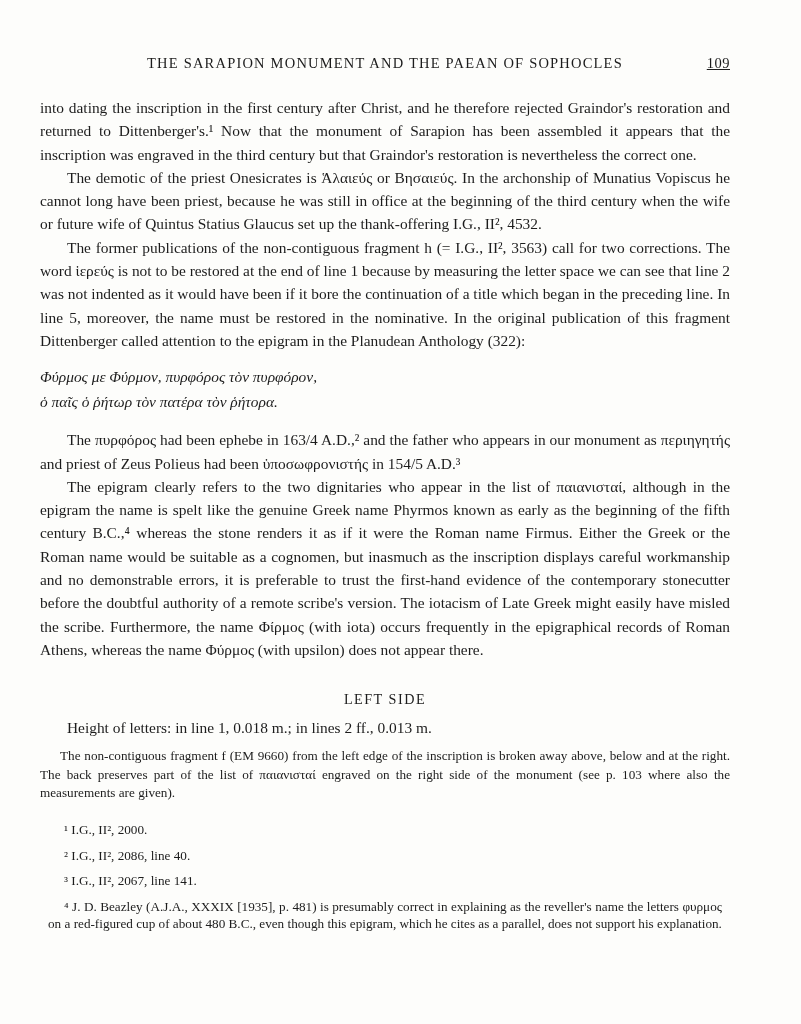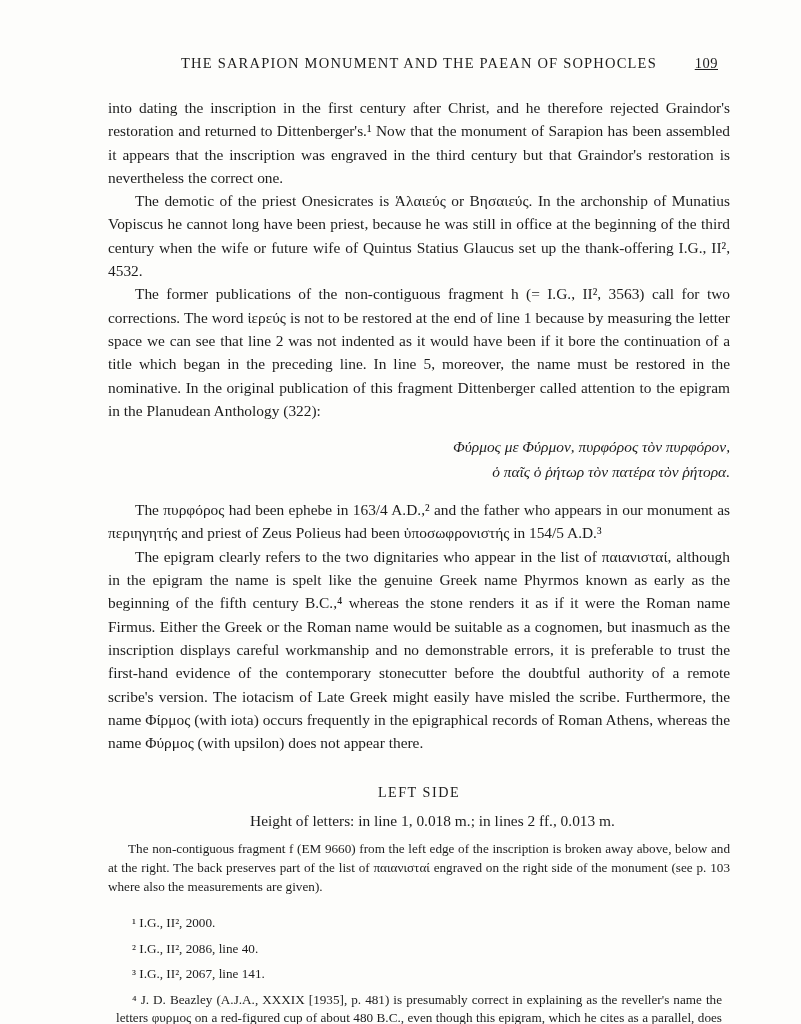--- a/index.html
+++ b/index.html
@@ -7,67 +7,66 @@
     padding: 0;
     background: #ffffff;
   }
   .page {
     width: 801px;
     height: 1024px;
     box-sizing: border-box;
     background: #fdfdfb;
     color: #1c1c1c;
     font-family: "Liberation Serif", "DejaVu Serif", serif;
-    padding: 55px 71px 30px 108px;
+    padding: 55px 71px 30px 40px;
     position: relative;
     overflow: hidden;
   }
   .running-head {
     position: relative;
     text-align: center;
     font-size: 14.5px;
     letter-spacing: 1.2px;
     margin-bottom: 24px;
     white-space: nowrap;
   }
   .running-head .page-number {
     position: absolute;
-    right: 12px;
+    right: 0;
     top: 0;
     letter-spacing: 0.5px;
     text-decoration: underline;
   }
   .para {
     font-size: 15.4px;
     line-height: 23.3px;
     text-align: justify;
     margin: 0;
     text-indent: 27px;
   }
   .para.no-indent { text-indent: 0; }
   .verse {
-    text-align: right;
+    text-align: left;
     font-style: italic;
     font-size: 15.4px;
     line-height: 25px;
     margin: 12px 0 14px 0;
   }
   .section-heading {
     text-align: center;
     font-size: 14.2px;
     font-weight: normal;
     letter-spacing: 1.5px;
     margin: 30px 0 8px 0;
   }
   .height-line {
     font-size: 15.4px;
     line-height: 23px;
     margin: 0 0 8px 0;
     text-indent: 27px;
-    text-align: center;
   }
   .small-para {
     font-size: 13.2px;
     line-height: 18.6px;
     text-align: justify;
     margin: 0 0 18px 0;
     text-indent: 20px;
   }
   .footnotes {
     font-size: 13.2px;

